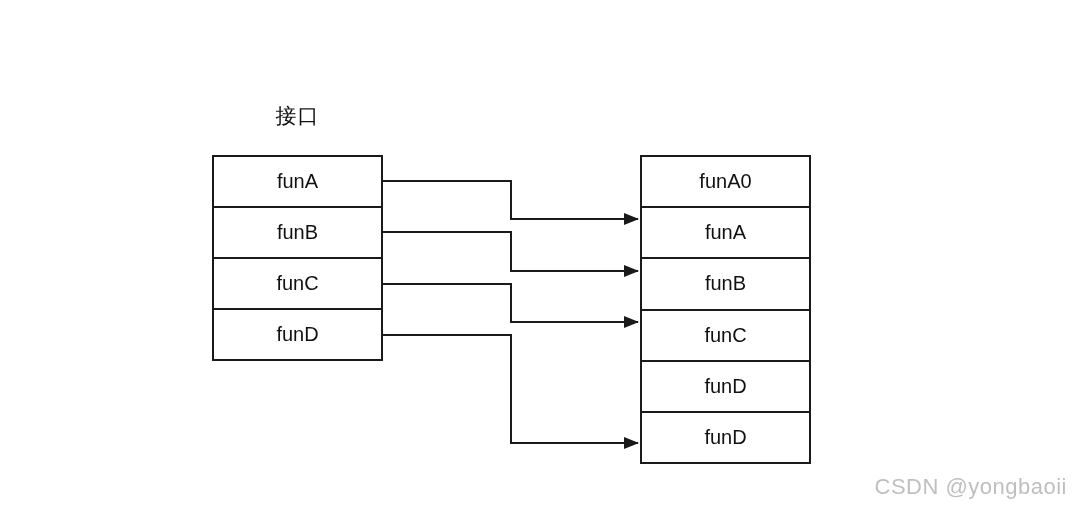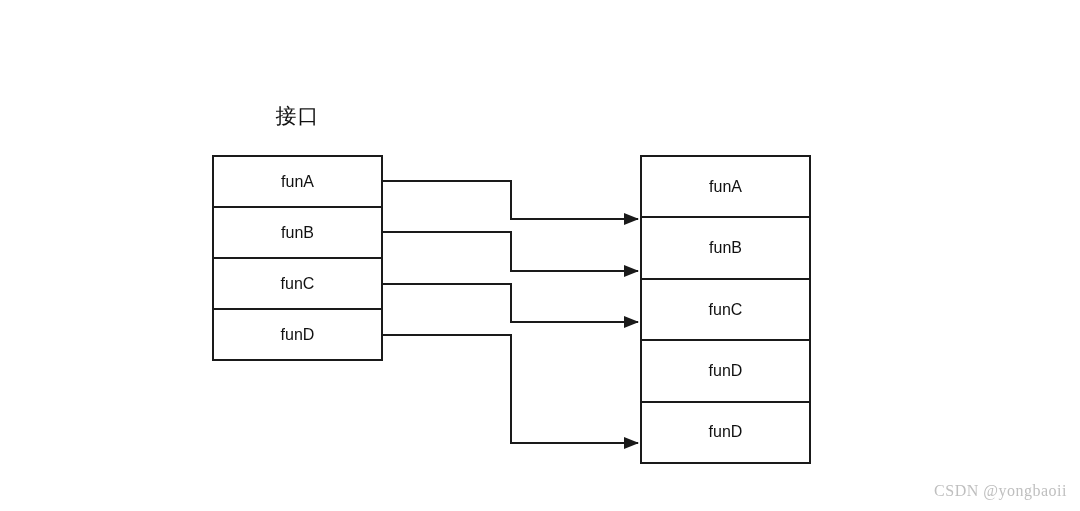--- a/index.html
+++ b/index.html
@@ -39,21 +39,21 @@
     display: flex;
     flex-direction: column;
   }
   .table.left  { left: 212px; top: 155px; height: 206px; }
   .table.right { left: 640px; top: 155px; height: 309px; }
   .table .row {
     flex: 1;
     display: flex;
     align-items: center;
     justify-content: center;
-    font-size: 16px;
+    font-size: 20px;
     color: #111;
     border-bottom: 2px solid var(--stroke);
     background: #fff;
   }
   .table .row:last-child { border-bottom: none; }
 
   svg.connectors {
     position: absolute;
     left: 0; top: 0;
     width: 1080px; height: 511px;
@@ -63,42 +63,42 @@
     fill: none;
     stroke: var(--stroke);
     stroke-width: 2px;
   }
   svg.connectors .arrowhead-shape { fill: var(--stroke); }
 
   .watermark {
     position: absolute;
     right: 13px;
     bottom: 11px;
-    font-size: 16px;
+    font-size: 22px;
     color: var(--watermark);
     letter-spacing: 0.5px;
-    font-family: Liberation Serif, serif;
   }
 </style>
 </head>
 <body>
 
 <div class="canvas">
 
   <div class="col-title left">接口</div>
 
 
   <div class="table left">
     <div class="row">funA</div>
     <div class="row">funB</div>
     <div class="row">funC</div>
     <div class="row">funD</div>
   </div>
 
   <div class="table right">
+    <div class="row">funA0</div>
     <div class="row">funA</div>
     <div class="row">funB</div>
     <div class="row">funC</div>
     <div class="row">funD</div>
     <div class="row">funD</div>
   </div>
 
   <svg class="connectors" viewBox="0 0 1080 511" xmlns="http://www.w3.org/2000/svg">
     <defs>
       <marker id="arrow" markerUnits="userSpaceOnUse" markerWidth="15" markerHeight="12" refX="14" refY="6" orient="auto">

